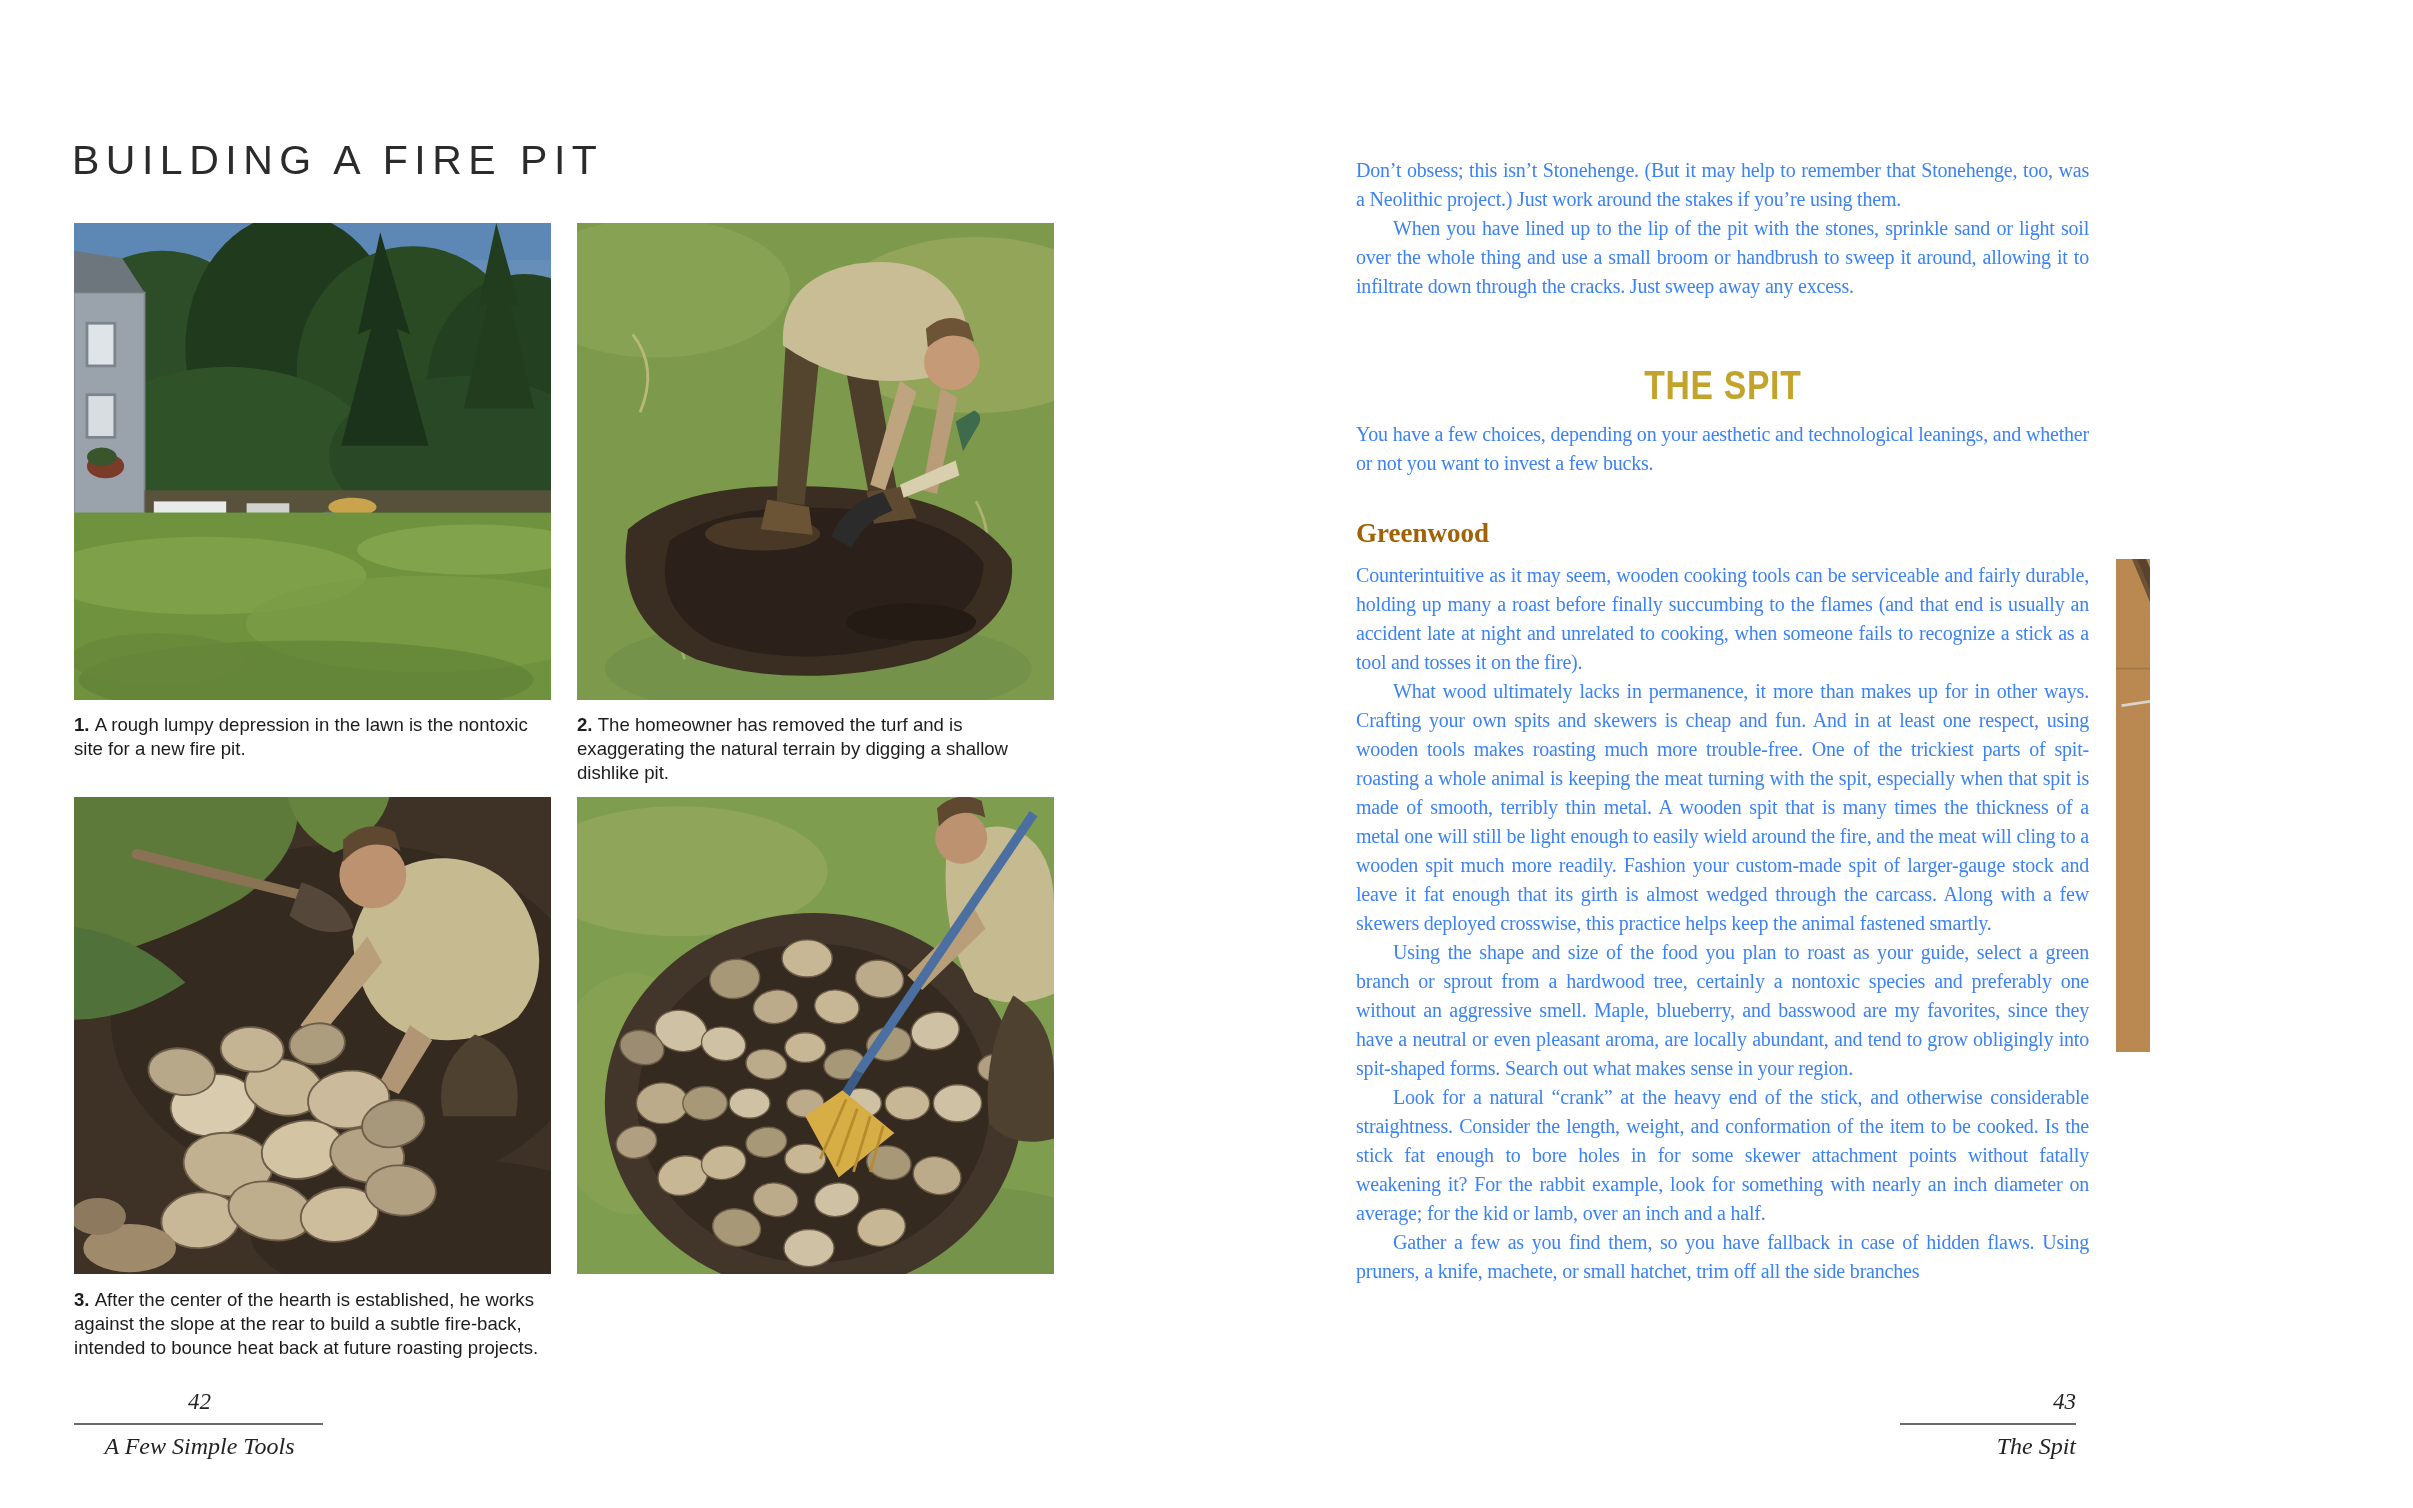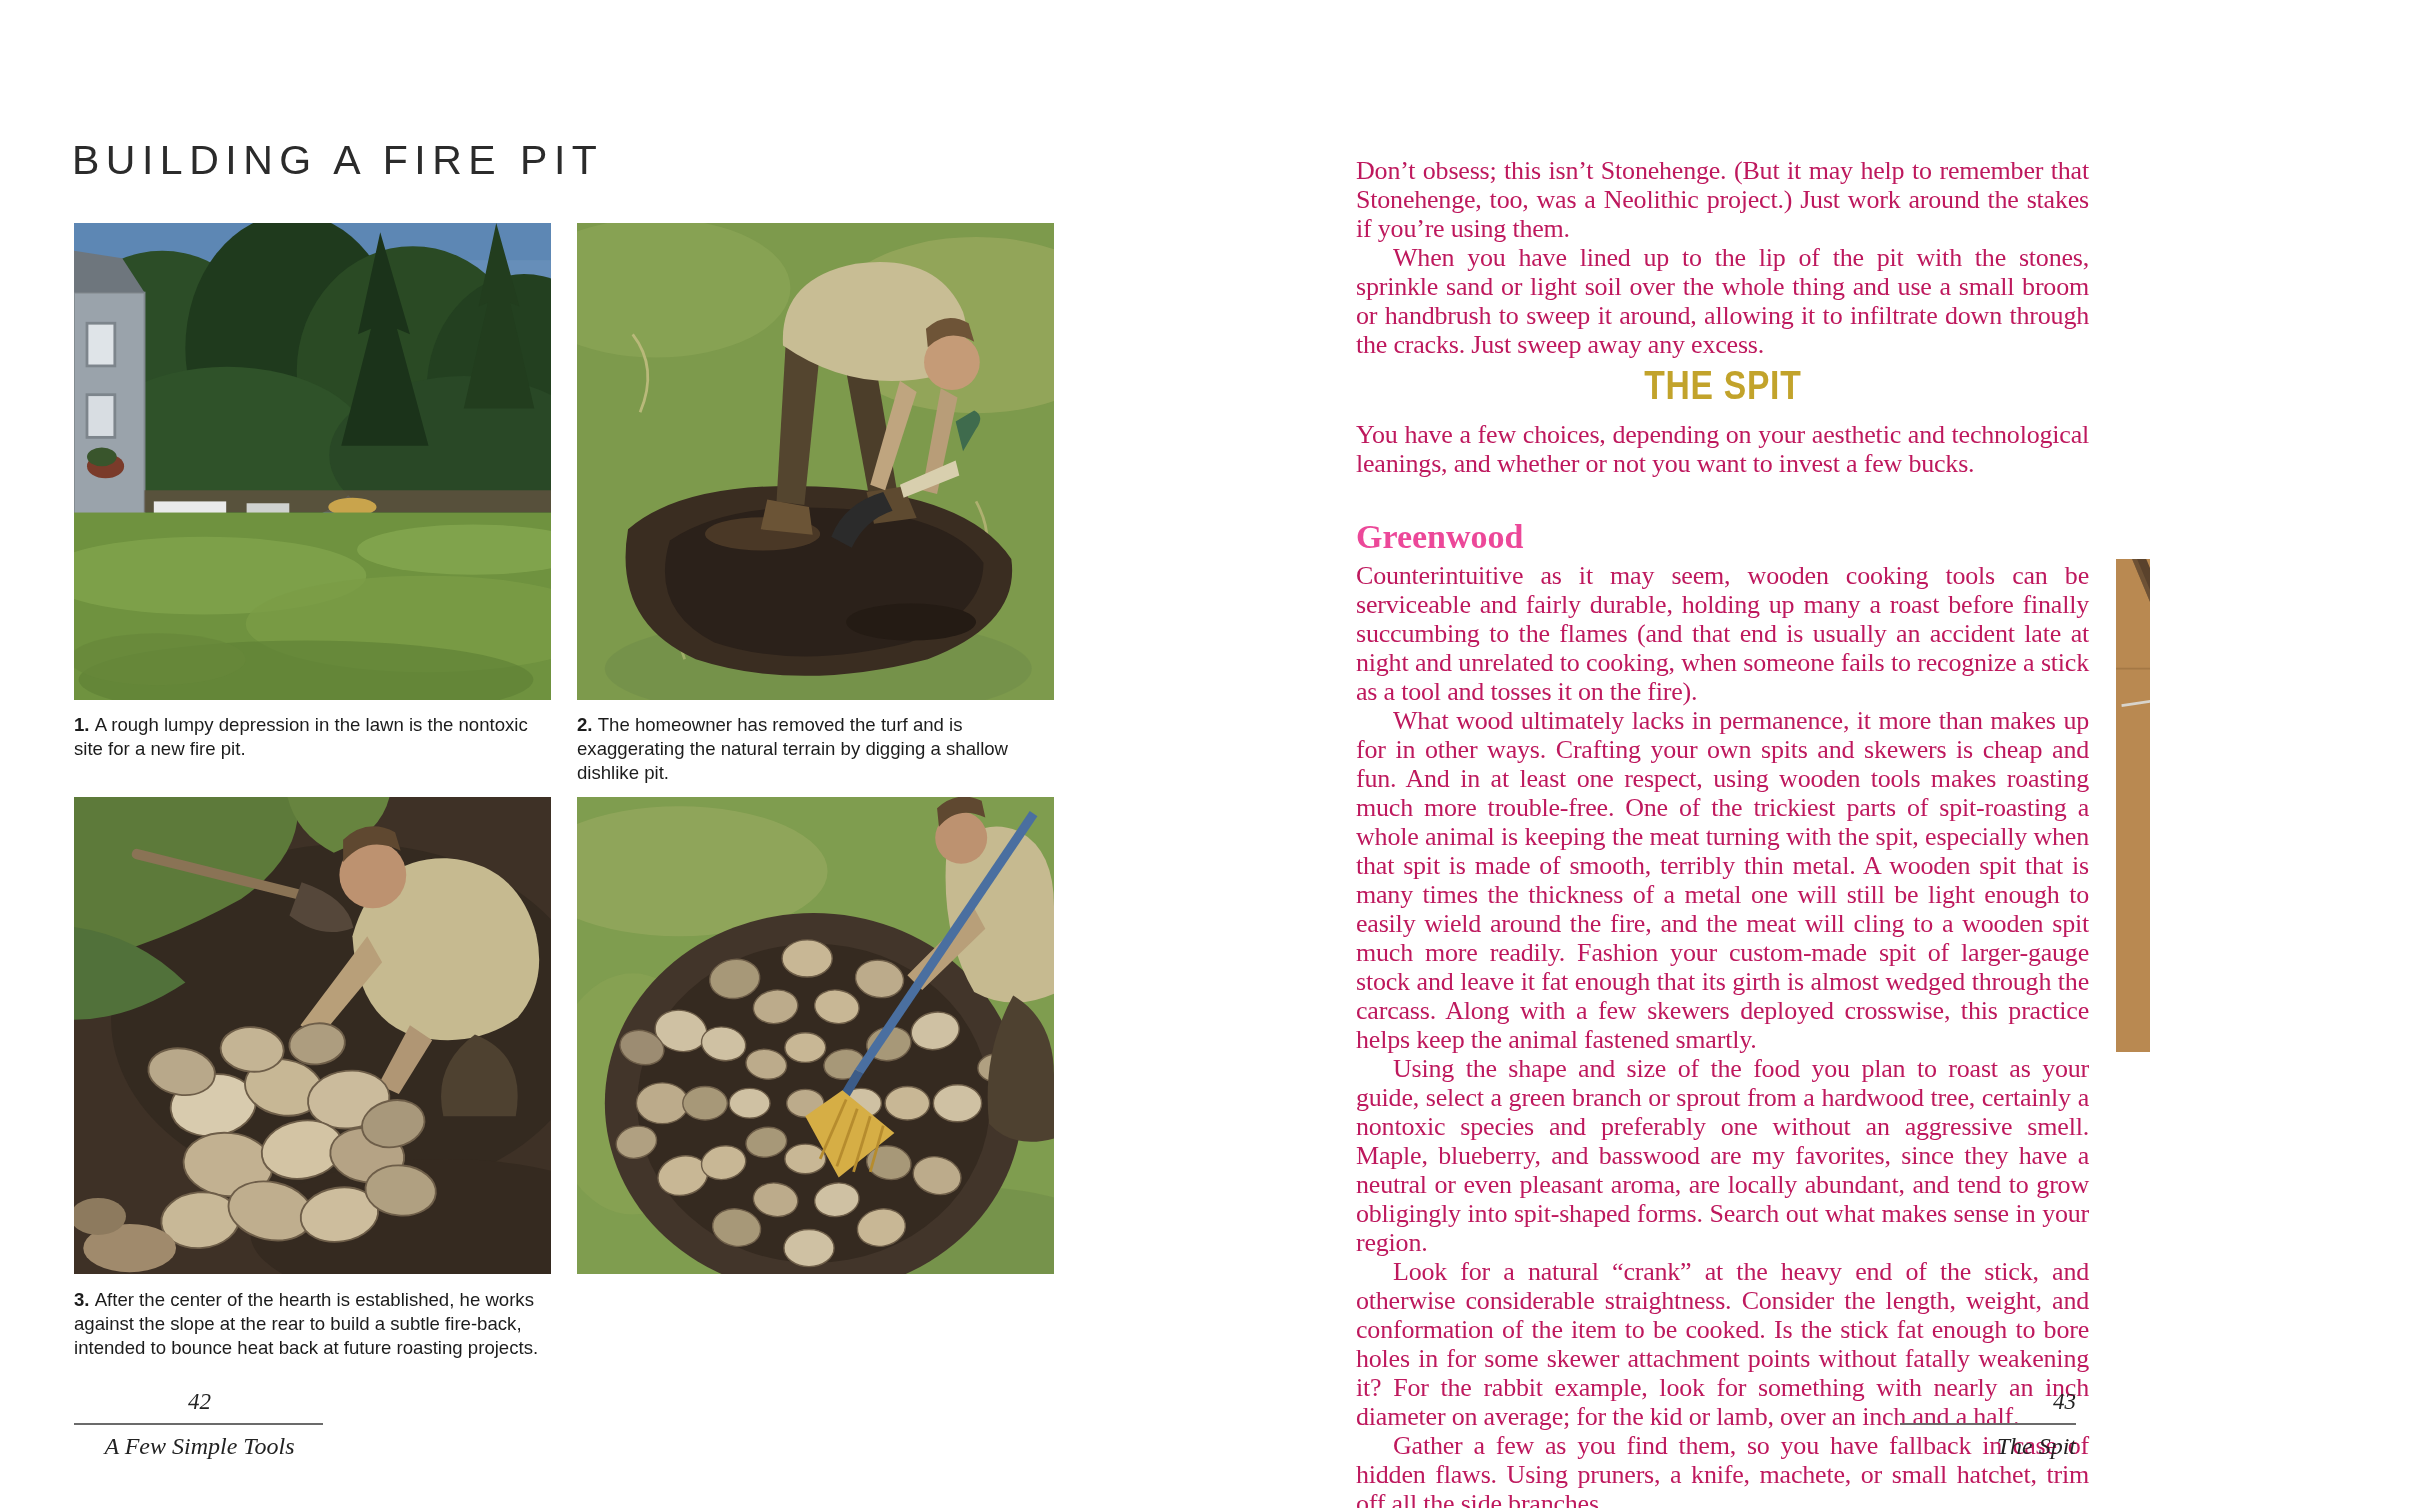--- a/index.html
+++ b/index.html
@@ -27,39 +27,39 @@
     font-size:18.6px; line-height:24px; color:#1c1c1c;
   }
   .caption b { font-weight:700; }
   .cap-1 { left:74px;  top:713px;  width:469px; }
   .cap-2 { left:577px; top:713px;  width:434px; }
   .cap-3 { left:74px;  top:1288px; width:469px; }
   .cap-4 { left:577px; top:1288px; width:473px; }
   
   .body-col {
     position:absolute; left:1356px; width:733px;
-    font-size:26px; line-height:29px; text-align:justify;
-    letter-spacing:-0.2px; color:#be185d;
+    font-size:20px; line-height:29px; text-align:justify;
+    letter-spacing:-0.2px; color:#3b82f6;
   }
   .body-col p { margin:0; }
   .body-col p.indent { text-indent:37px; }
   .intro-block   { top:156px; }
   .section-intro { top:420px; }
   .greenwood-body{ top:561px; }
   .spit-heading {
     position:absolute; left:1356px; top:362px; width:733px; text-align:center;
   }
   .spit-heading span {
     display:inline-block; transform:scaleX(0.82); transform-origin:center;
     font-family:"Liberation Sans", sans-serif; font-weight:700;
     font-size:41px; letter-spacing:0.9px; color:#c2a32b; white-space:nowrap;
   }
   .greenwood-heading {
     position:absolute; left:1356px; top:518px;
-    font-family:"Liberation Serif", serif; font-weight:700; font-size:34px; color:#ec4899;
+    font-family:"Liberation Serif", serif; font-weight:700; font-size:27px; color:#a16207;
   }
   .photo-5 { left:2116px; top:559px; width:297px; height:493px; }
   
   .footer { position:absolute; font-family:"Liberation Serif", serif; font-style:italic; color:#222;text-align:center; }
   .folio { font-size:23px; }
   .footer-rule { background:#6b6b6b; height:1.9px; }
   .footer-label { font-size:24px; }
   .footer-left  { left:74px; top:1389px; width:251px; }
   .footer-left .footer-rule { width:249px; margin:8.4px 0 7.4px 0; }
   .footer-right { right:74px; top:1389px; width:176px; text-align:right; }

